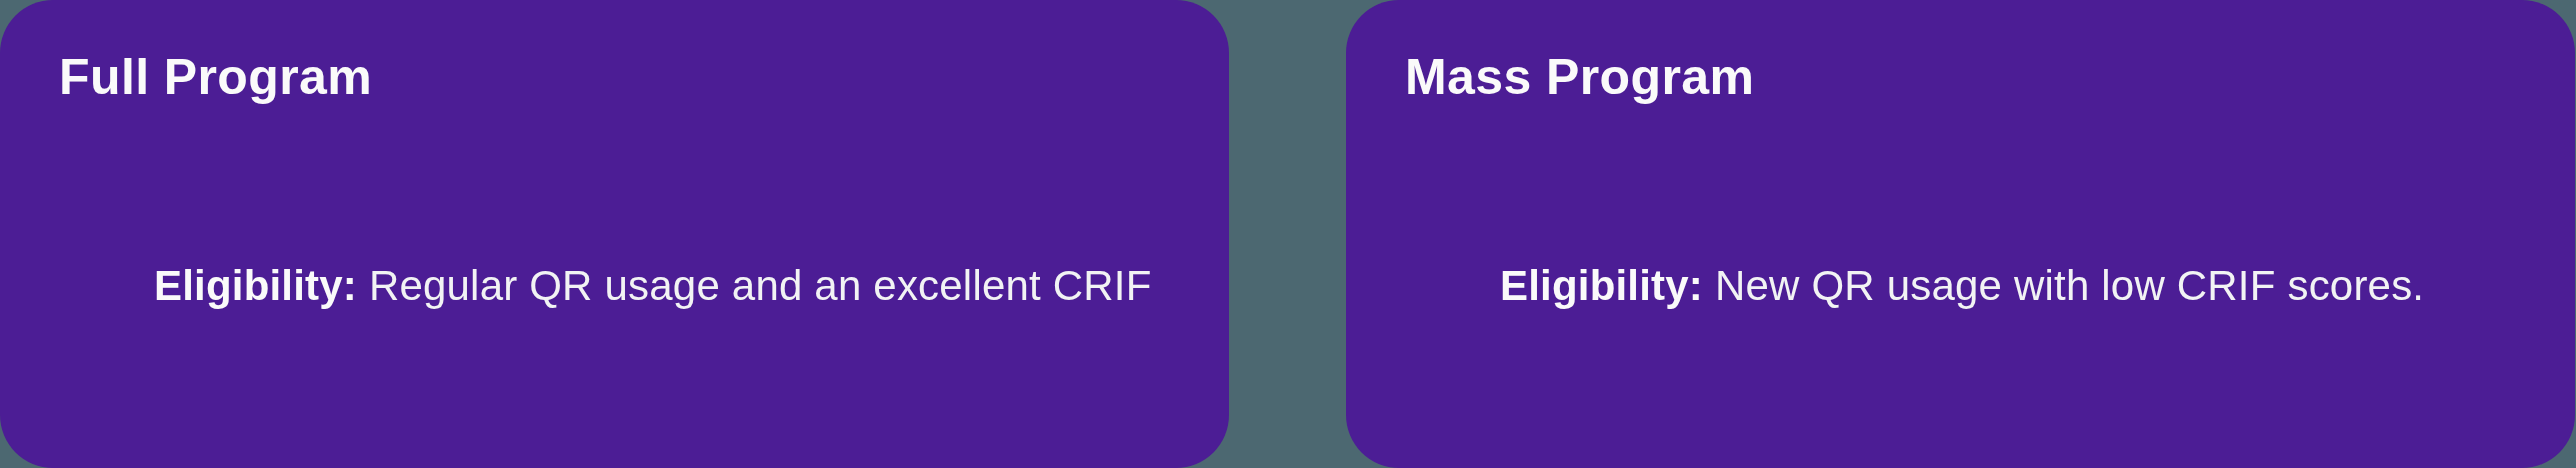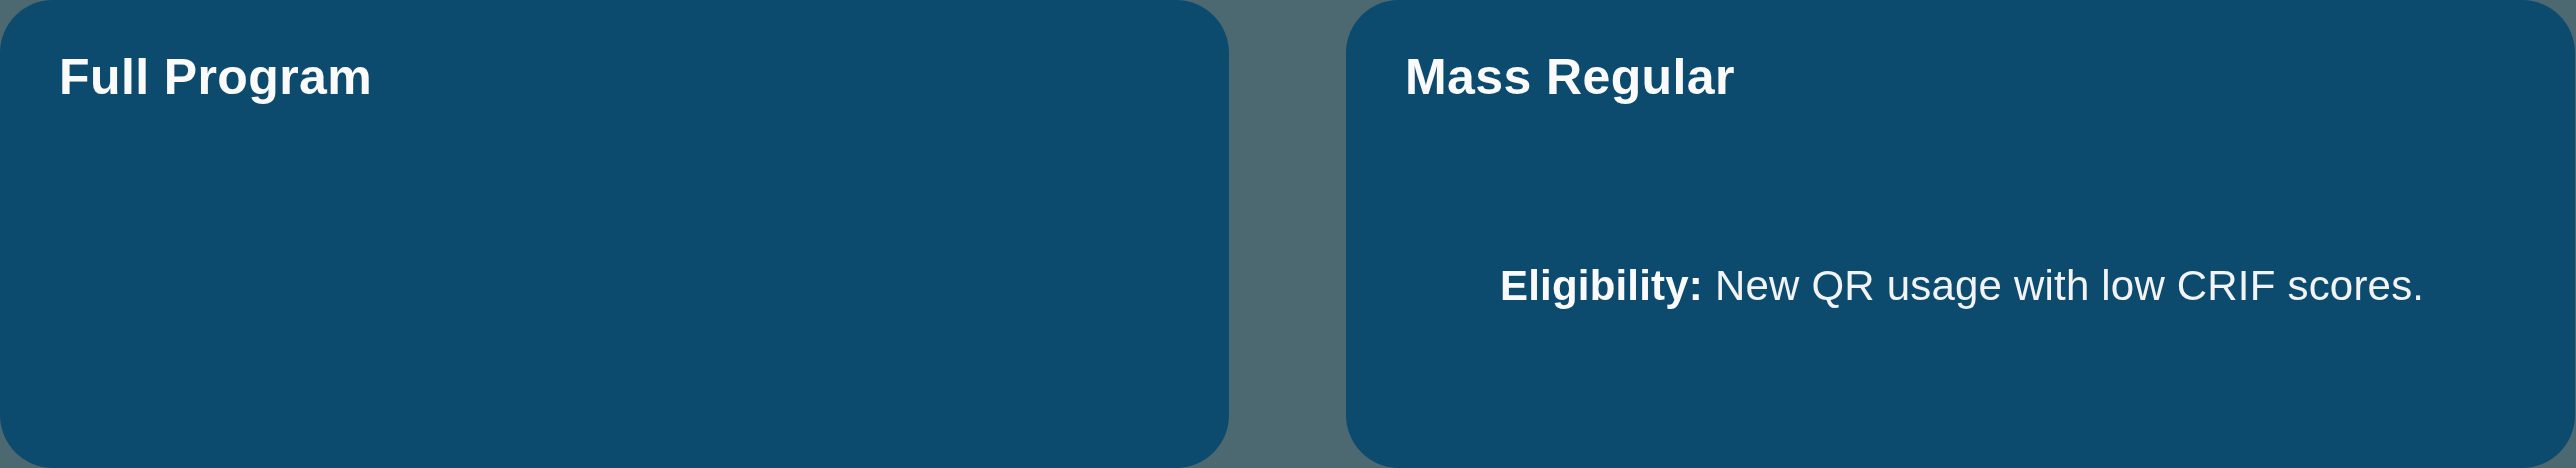--- a/index.html
+++ b/index.html
@@ -16,21 +16,21 @@
   .cards-row {
     display: flex;
     gap: 117px;
     width: 2576px;
     height: 468px;
   }
   .card {
     box-sizing: border-box;
     width: 1229px;
     height: 468px;
-    background: #0c4a6e;
+    background: #4c1d95;
     border-radius: 53px;
     padding: 51px 59px 0 59px;
     flex: 0 0 auto;
   }
   .card-title {
     font-size: 50px;
     line-height: 53px;
     font-weight: 700;
     color: #fafafa;
     letter-spacing: 0.4px;
@@ -53,28 +53,31 @@
 </style>
 </head>
 <body>
 
 <div class="cards-row">
 
   <div class="card">
     <div class="card-title">Full Program</div>
     <div class="card-body">
       <div class="body-line">
+        <span class="lead-label">Eligibility:</span><span> Regular QR usage and an excellent CRIF</span>
+      </div>
+      <div class="body-line">
         
       </div>
 
     </div>
   </div>
 
   <div class="card">
-    <div class="card-title">Mass Regular</div>
+    <div class="card-title">Mass Program</div>
     <div class="card-body">
       <div class="body-line">
         <span class="lead-label">Eligibility:</span><span> New QR usage with low CRIF scores.</span>
       </div>
       <div class="body-line">
         
       </div>
 
     </div>
   </div>

